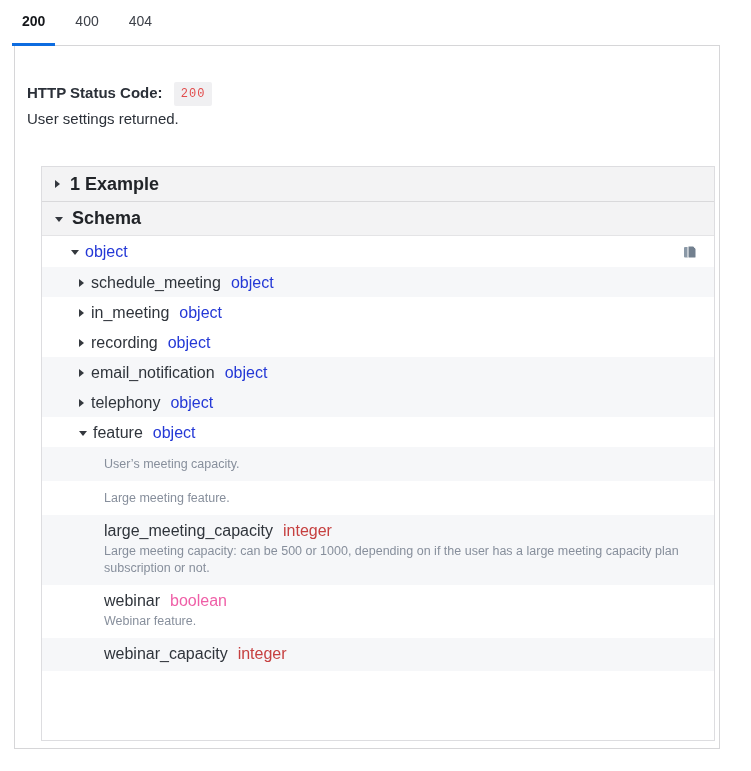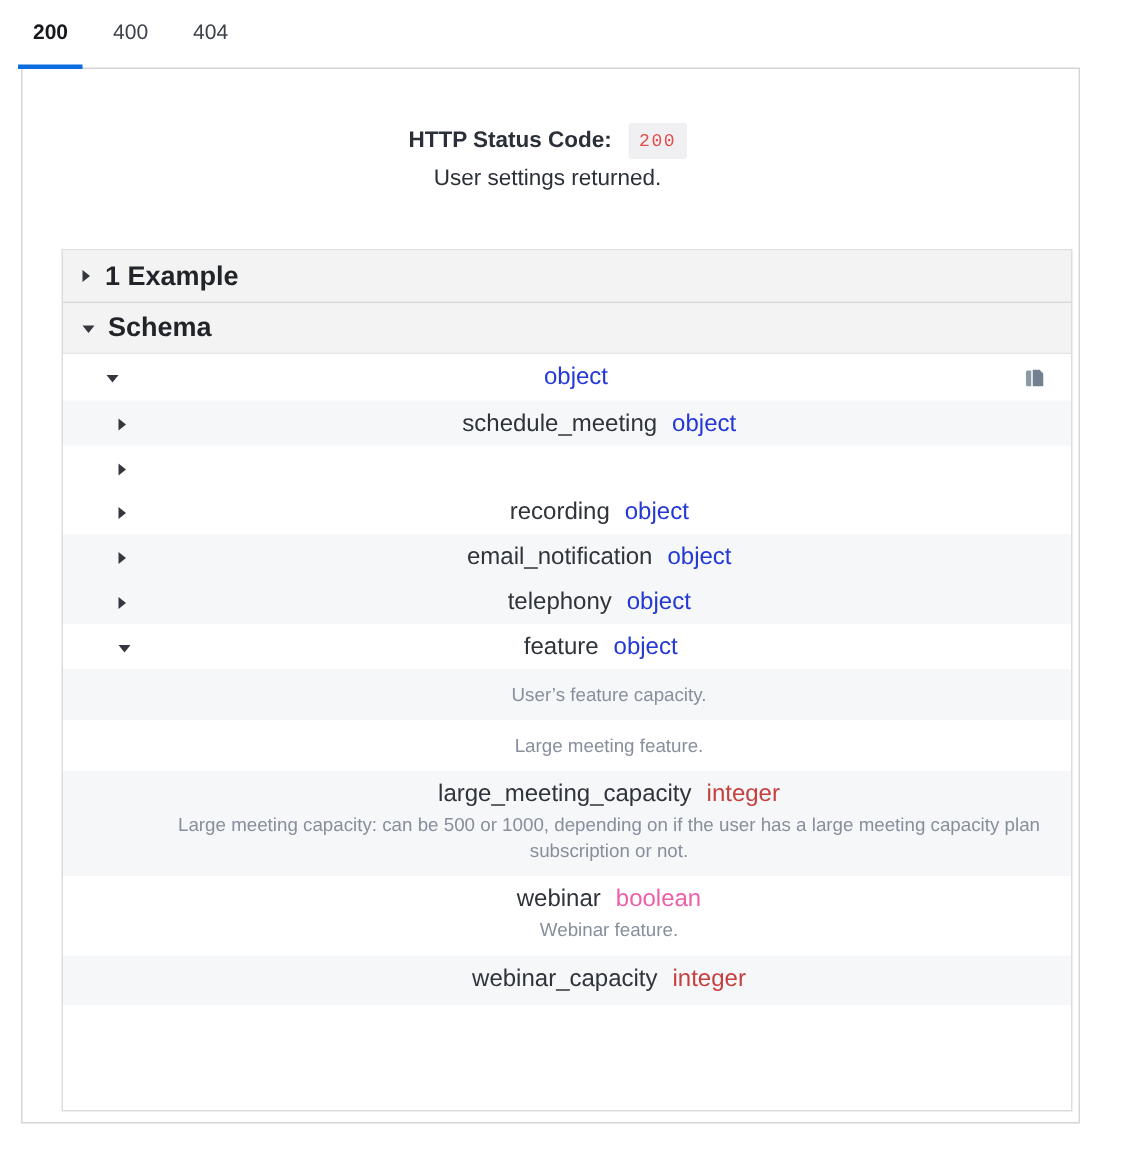--- a/index.html
+++ b/index.html
@@ -7,21 +7,21 @@
   body { font-family: "Liberation Sans", "DejaVu Sans", sans-serif; color: #2d3239; }
 
   
   .tabbar { display: flex; height: 45px; margin-left: 12px; position: relative; z-index: 2; }
   .tab { padding: 13px 10px 0 10px; font-size: 14px; color: #3d4149; cursor: pointer; position: relative; }
   .tab + .tab { margin-left: 10px; }
   .tab.active { color: #16181c; font-weight: 700; }
   .tab.active .indicator { position: absolute; left: 0; right: 0; bottom: -1px; height: 3px; background: #0d6ce0; }
 
   
-  .panel { margin: 0 31px 0 14px; height: 704px; border: 1px solid #d6d6d8; background: #fff; overflow: hidden; text-align: center; }
+  .panel { margin: 0 31px 0 14px; height: 704px; border: 1px solid #d6d6d8; background: #fff; overflow: hidden; }
   .panel-body { padding: 36px 16px 0 12px; }
 
   .status-line { font-size: 15px; line-height: 20px; }
   .status-label { font-weight: 700; color: #2b3038; }
   .status-badge { display: inline-block; margin-left: 7px; padding: 2px 7px 2px;
                   font-family: "Liberation Mono", "DejaVu Sans Mono", monospace;
                   font-size: 12px; color: #e24c4c; background: #f0f0f2; border-radius: 2px;
                   vertical-align: 1px; letter-spacing: 1px; }
   .status-desc { font-size: 15px; color: #2b3038; margin-top: 3px; line-height: 20px; }
 
@@ -100,20 +100,23 @@
               </svg></span>
           </div>
           <div class="srow l1 striped">
             <span class="caret right"></span>
             <div class="row-main">
               <div class="name-line"><span class="prop-name">schedule_meeting</span><span class="prop-type type-object">object</span></div>
             </div>
           </div>
           <div class="srow l1">
             <span class="caret right"></span>
+            <div class="row-main">
+              <div class="name-line"><span class="prop-name">in_meeting</span><span class="prop-type type-object">object</span></div>
+            </div>
           </div>
           <div class="srow l1">
             <span class="caret right"></span>
             <div class="row-main">
               <div class="name-line"><span class="prop-name">recording</span><span class="prop-type type-object">object</span></div>
             </div>
           </div>
           <div class="srow l1 striped">
             <span class="caret right"></span>
             <div class="row-main">
@@ -127,21 +130,21 @@
             </div>
           </div>
           <div class="srow l1">
             <span class="caret down"></span>
             <div class="row-main">
               <div class="name-line"><span class="prop-name">feature</span><span class="prop-type type-object">object</span></div>
             </div>
           </div>
           <div class="srow l2 striped">
             <div class="row-main">
-              <div class="prop-desc">User’s feature capacity.</div>
+              <div class="prop-desc">User’s meeting capacity.</div>
             </div>
           </div>
           <div class="srow l2">
             <div class="row-main">
               <div class="prop-desc">Large meeting feature.</div>
             </div>
           </div>
           <div class="srow l2 striped">
             <div class="row-main">
               <div class="name-line"><span class="prop-name">large_meeting_capacity</span><span class="prop-type type-integer">integer</span></div>

